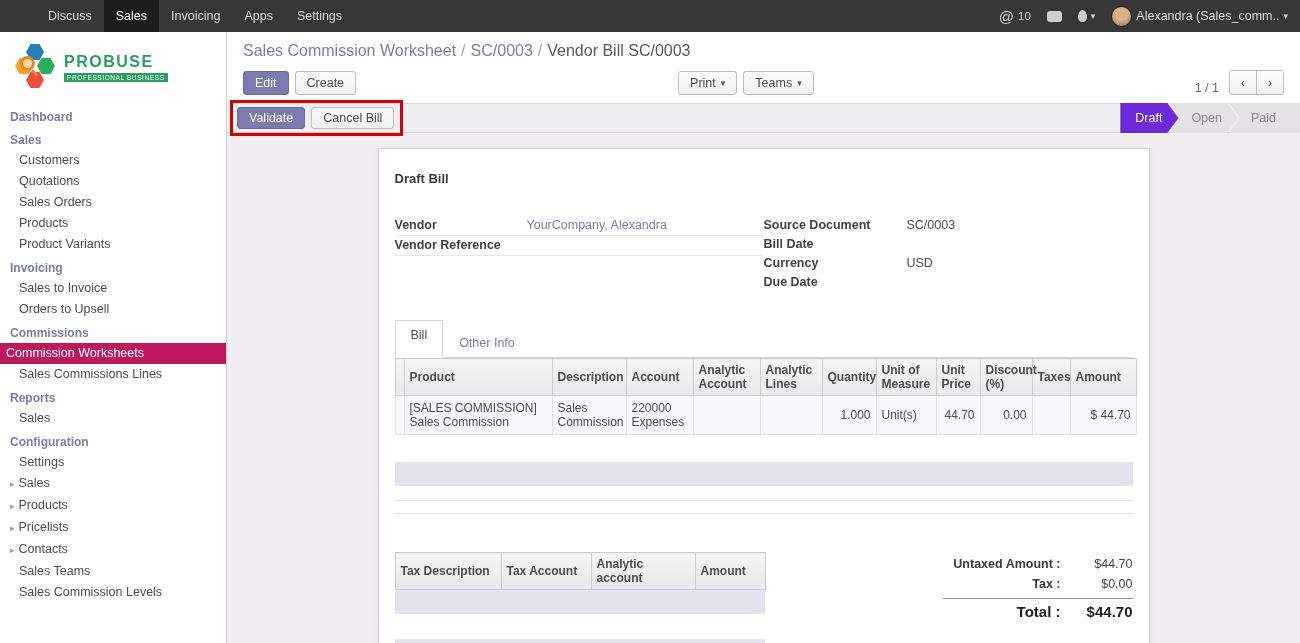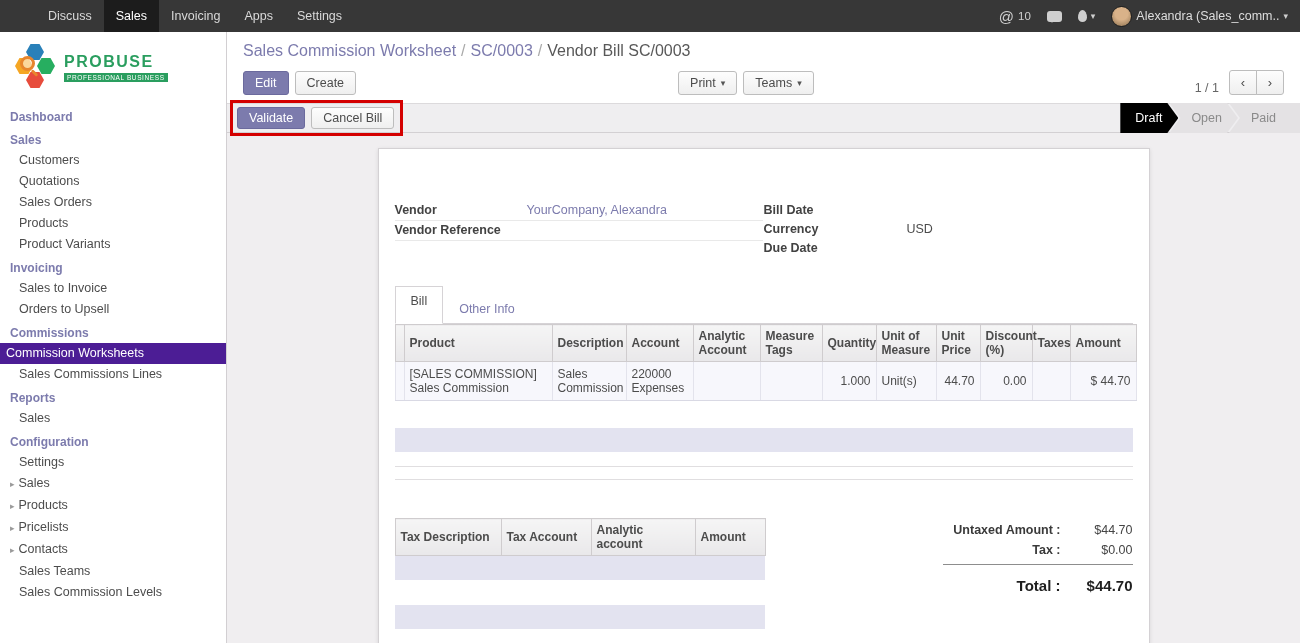--- a/index.html
+++ b/index.html
@@ -39,21 +39,21 @@
   .magnifier { position: absolute; left: 6px; top: 12px; width: 15px; height: 15px; border: 3px solid #e8862d; border-radius: 50%; background: rgba(255,255,255,.55); }
   .magnifier:after { content: ""; position: absolute; width: 3px; height: 8px; background: #e8862d; left: 10px; top: 10px; transform: rotate(-45deg); border-radius: 2px; }
   .logo-text { display: flex; flex-direction: column; gap: 2px; }
   .logo-title { font-size: 16px; font-weight: bold; color: #2a9e5f; letter-spacing: 1.5px; }
   .logo-subtitle { font-size: 6.5px; background: #2a9e5f; color: #fff; padding: 1px 3px; letter-spacing: .6px; align-self: flex-start; }
 
   
   .nav { margin-top: 8px; }
   .nav-heading { color: #7c7bad; font-weight: bold; padding: 6px 8px 3px 10px; font-size: 12px; cursor: pointer; }
   .nav-item { padding: 4px 8px 4px 19px; font-size: 12.5px; color: #4c4c4c; cursor: pointer; line-height: 13px; }
-  .nav-item.selected { background: #4c1d95; color: #fff; padding-left: 6px; }
+  .nav-item.selected { background: #be185d; color: #fff; padding-left: 6px; }
   .nav-item.expandable { padding-left: 10px; }
   .nav-item .arrow { color: #9a9a9a; font-size: 9px; margin-right: 4px; }
 
   
   .control-panel { background: #fff; padding: 8px 16px 0 16px; }
   .breadcrumb { font-size: 16px; color: #7c7bad; margin-bottom: 8px; line-height: 22px; }
   .breadcrumb .crumb-link { color: #7c7bad; cursor: pointer; }
   .breadcrumb .sep { color: #aaa; margin: 0 5px; }
   .breadcrumb .current { color: #585858; }
   .cp-buttons { display: flex; align-items: center; padding-bottom: 8px; position: relative; }
@@ -70,21 +70,21 @@
   
   .statusbar { height: 30px; background: #efeef0; border-top: 1px solid #dcdadc; border-bottom: 1px solid #d3d0d3; display: flex; align-items: center; position: relative; }
   .sb-buttons { position: relative; display: flex; align-items: center; gap: 6px; margin-left: 10px; }
   .sb-buttons .btn { padding: 3px 11px; }
   .red-box { position: absolute; top: -7px; bottom: -7px; left: -7px; right: -9px; border: 3px solid #d40000; pointer-events: none; z-index: 5; }
   .status-steps { margin-left: auto; display: flex; height: 30px; }
   .step { line-height: 30px; padding: 0 16px 0 22px; font-size: 12.5px; color: #8a8a8a; background: #e4e2e4; cursor: pointer; }
   .step.first { clip-path: polygon(0 0, calc(100% - 11px) 0, 100% 50%, calc(100% - 11px) 100%, 0 100%); padding-left: 15px; }
   .step.mid   { clip-path: polygon(0 0, calc(100% - 11px) 0, 100% 50%, calc(100% - 11px) 100%, 0 100%, 11px 50%); margin-left: -9px; }
   .step.last  { clip-path: polygon(0 0, 100% 0, 100% 100%, 0 100%, 11px 50%); margin-left: -9px; padding-right: 24px; }
-  .step.active { background: #000000; color: #fff; }
+  .step.active { background: #6d28d9; color: #fff; }
 
   
   .content { flex: 1; overflow: hidden; background: #f0eef0; }
   .sheet { width: 772px; margin: 15px auto 0; background: #fff; border: 1px solid #d4d1d4; box-shadow: 0 1px 4px rgba(0,0,0,.10); padding: 22px 16px 30px; min-height: 560px; }
   .sheet-title { font-weight: bold; font-size: 13px; color: #3c3c3c; }
 
   .field-groups { display: flex; margin-top: 30px; }
   .fg { width: 50%; }
   .frow { display: flex; min-height: 19px; line-height: 19px; font-size: 12.5px; }
   .flabel { font-weight: bold; color: #424242; }
@@ -112,21 +112,21 @@
   .hr-2 { margin-top: 12px; }
 
   .tax-section { display: flex; justify-content: space-between; margin-top: 38px; }
   .tax-left { width: 370px; }
   .tax-stripe-2 { margin-top: 25px; }
 
   .totals { width: 190px; font-size: 12.5px; padding-top: 2px; }
   .trow { display: flex; justify-content: flex-end; line-height: 20px; }
   .tlabel { font-weight: bold; color: #3a3a3a; }
   .tvalue { width: 62px; text-align: right; margin-left: 10px; color: #444; }
-  .total-final { border-top: 1px solid #8d8d8d; margin-top: 4px; padding-top: 11px; font-size: 15px; }
+  .total-final { border-top: 1px solid #8d8d8d; margin-top: 4px; padding-top: 3px; font-size: 15px; }
   .total-final .tlabel, .total-final .tvalue { font-weight: bold; color: #1f1f1f; }
 </style>
 </head>
 <body>
 
 <div class="topbar">
   <div class="menu">
     <div class="menu-item">Discuss</div>
     <div class="menu-item active">Sales</div>
     <div class="menu-item">Invoicing</div>
@@ -244,33 +244,38 @@
       </div>
       <div class="status-steps">
         <div class="step first active">Draft</div>
         <div class="step mid">Open</div>
         <div class="step last">Paid</div>
       </div>
     </div>
 
     <div class="content">
       <div class="sheet">
+        <div class="sheet-title">Draft Bill</div>
 
         <div class="field-groups">
           <div class="fg fg-left">
             <div class="frow">
               <span class="flabel">Vendor</span>
               <span class="fvalue link">YourCompany, Alexandra</span>
             </div>
             <div class="frow">
               <span class="flabel">Vendor Reference</span>
               <span class="fvalue"></span>
             </div>
           </div>
           <div class="fg fg-right">
+            <div class="frow">
+              <span class="flabel">Source Document</span>
+              <span class="fvalue">SC/0003</span>
+            </div>
             <div class="frow">
               <span class="flabel">Bill Date</span>
               <span class="fvalue"></span>
             </div>
             <div class="frow">
               <span class="flabel">Currency</span>
               <span class="fvalue">USD</span>
             </div>
             <div class="frow">
               <span class="flabel">Due Date</span>
@@ -299,21 +304,21 @@
               <col style="width:38px">
               <col style="width:66px">
           </colgroup>
           <thead>
             <tr>
               <th class="handle"></th>
               <th>Product</th>
               <th>Description</th>
               <th>Account</th>
               <th>Analytic Account</th>
-              <th>Measure Tags</th>
+              <th>Analytic Lines</th>
               <th>Quantity</th>
               <th>Unit of Measure</th>
               <th>Unit Price</th>
               <th>Discount (%)</th>
               <th>Taxes</th>
               <th>Amount</th>
             </tr>
           </thead>
           <tbody>
             <tr>

